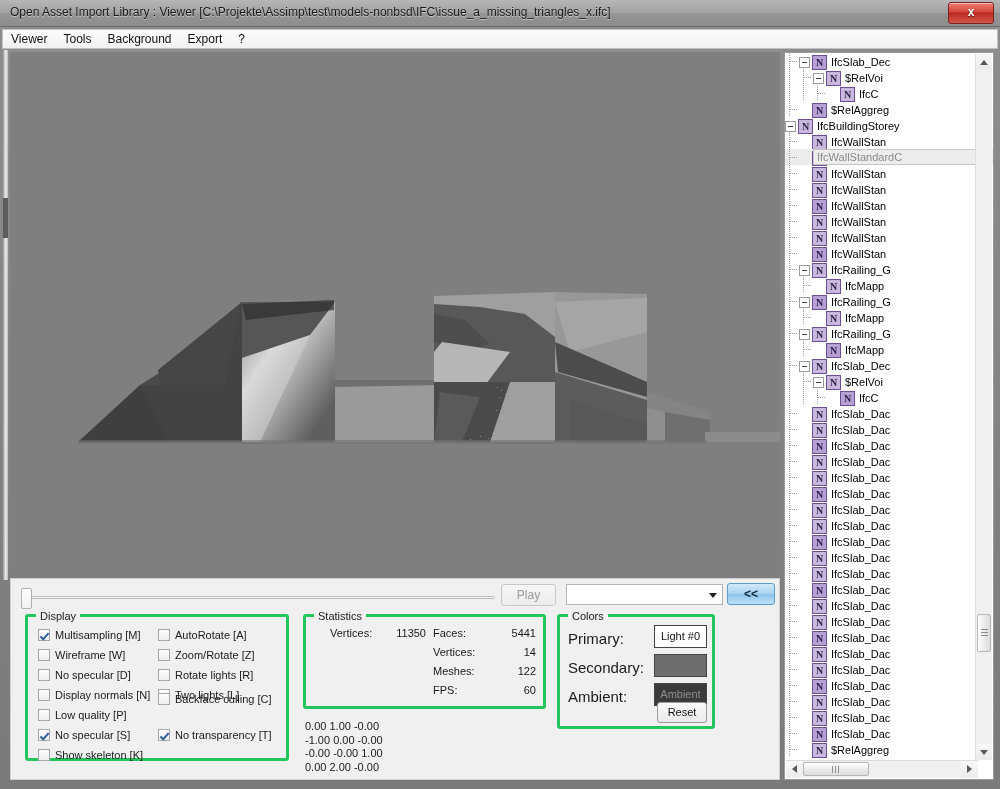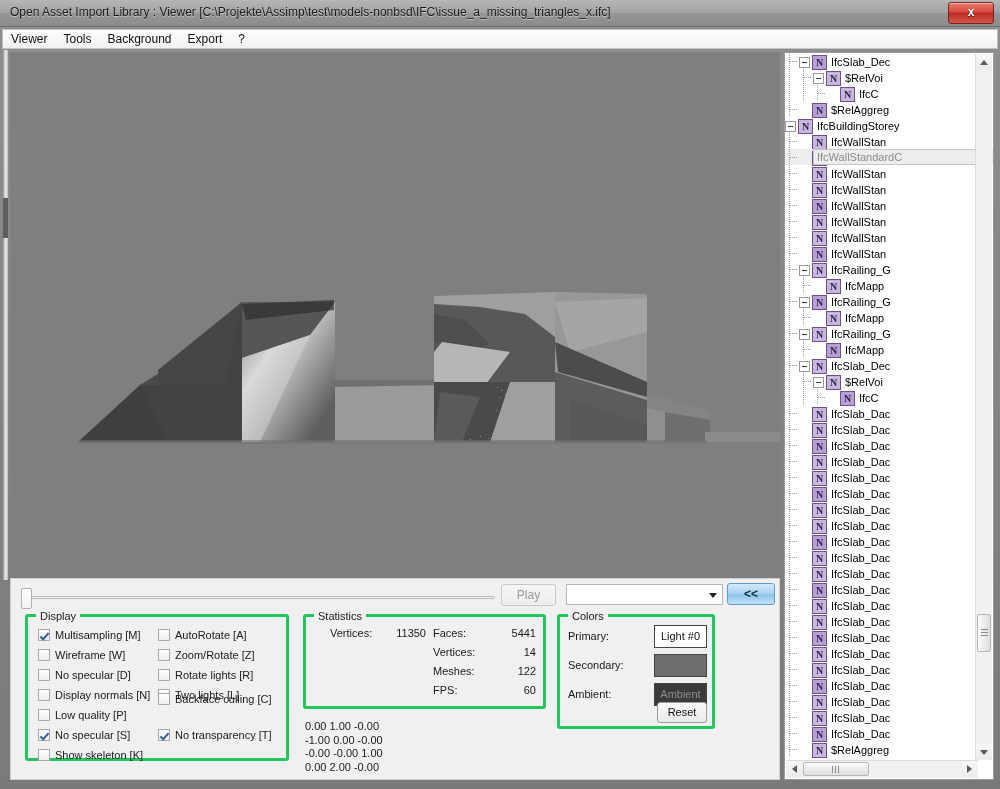--- a/index.html
+++ b/index.html
@@ -167,21 +167,21 @@
   .chk-box.checked::after {
     content: "";
     position: absolute; left: 3px; top: 1px;
     width: 3px; height: 7px;
     border: solid #2f5f9e;
     border-width: 0 2px 2px 0;
     transform: rotate(42deg);
   }
   .stat-label { position: absolute; font-size: 11px; color: #1a1a1a; }
   .stat-val   { position: absolute; font-size: 11px; color: #1a1a1a; text-align: right; }
-  .color-label { position: absolute; font-size: 11px; color: #1a1a1a; }
+  .color-label { position: absolute; font-size: 15px; color: #1a1a1a; }
   .color-swatch {
     position: absolute; width: 53px; height: 23px;
     border: 1px solid #444;
     box-sizing: border-box;
     font-size: 11px; text-align: center; line-height: 21px;
     cursor: pointer;
   }
   #reset-btn {
     position: absolute; left: 97px; top: 85px; width: 50px; height: 21px;
     background: linear-gradient(to bottom,#fafafa,#e9e9e9);

